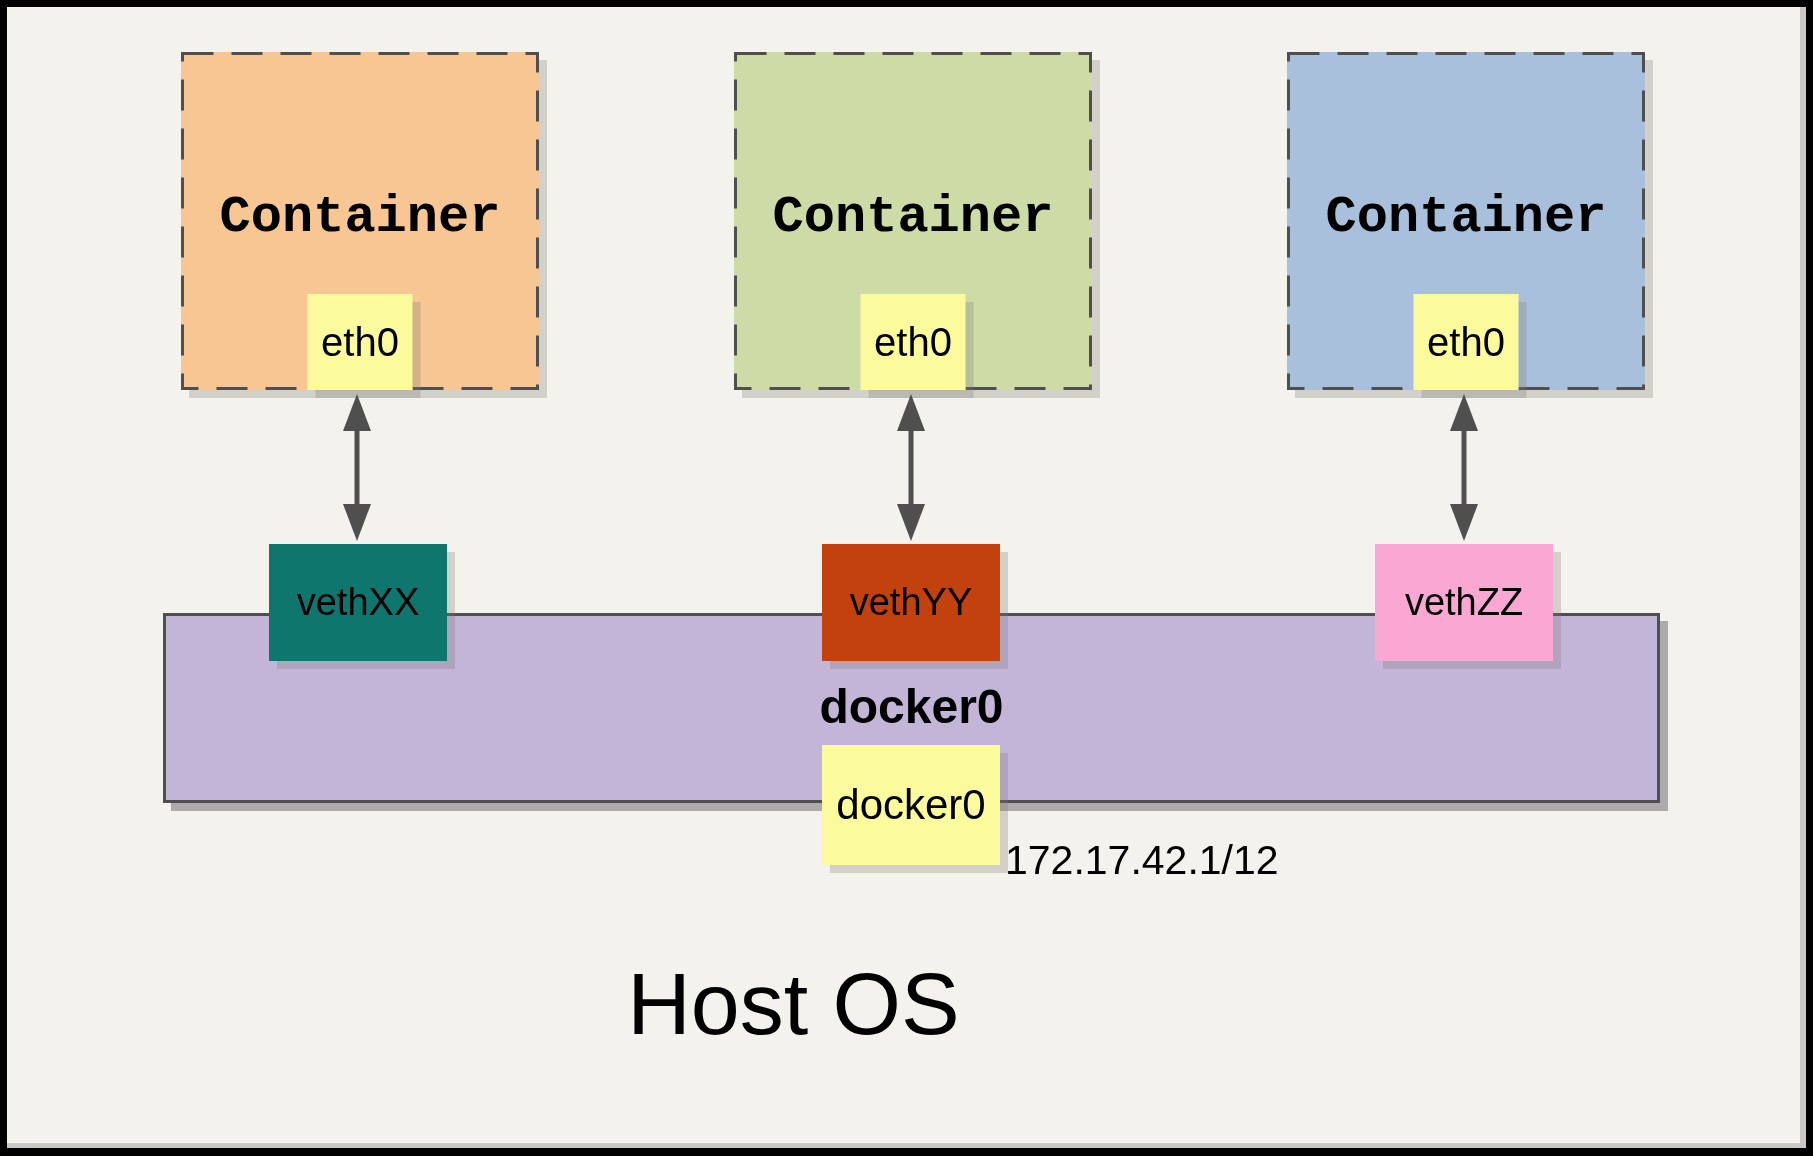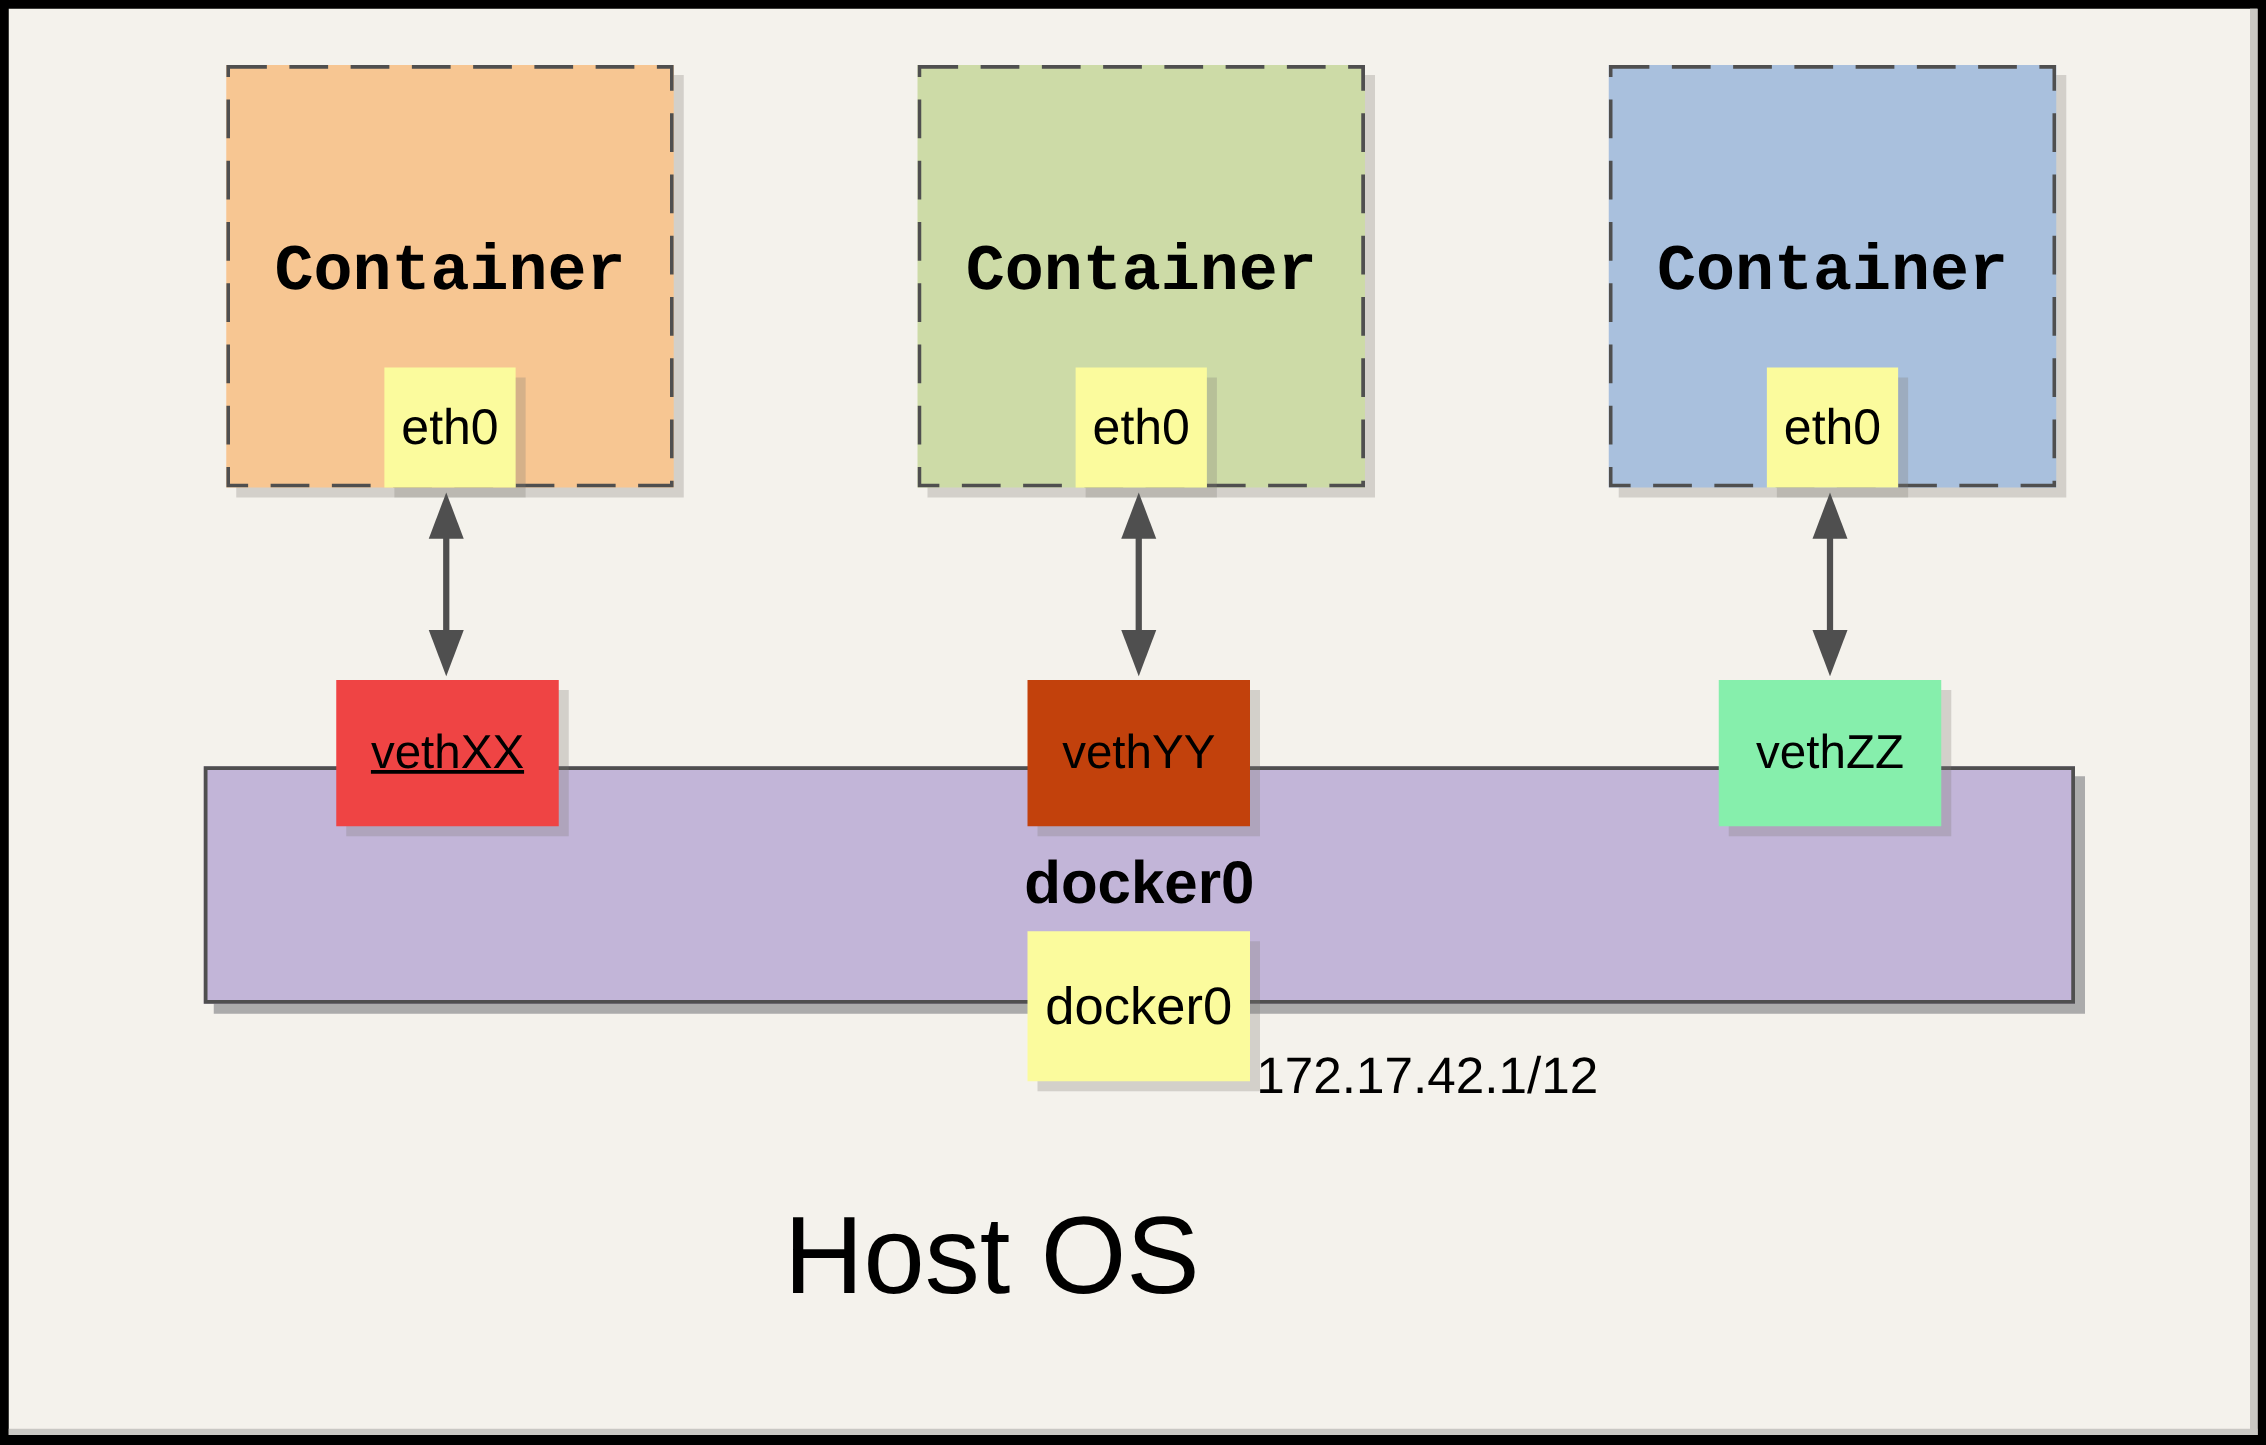--- a/index.html
+++ b/index.html
@@ -119,27 +119,27 @@
     <g fill="#4F4F4F" stroke="none">
       <line x1="1464" y1="424" x2="1464" y2="511" stroke="#4F4F4F" stroke-width="5"></line>
       <polygon points="1464,394 1450,431 1478,431"></polygon>
       <polygon points="1464,541 1450,504 1478,504"></polygon>
     </g>
   </svg>
 
   <div class="bar" style="background-color: rgb(194, 181, 216);"></div>
   <div class="bar-label">docker0</div>
 
-  <div class="iface veth v1" style="background-color: #ef4444; text-decoration: underline;">
+  <div class="iface veth v1" style="background-color: #0f766e;">
     <span>vethXX</span>
   </div>
   <div class="iface veth v2" style="background-color: #c2410c;">
     <span>vethYY</span>
   </div>
-  <div class="iface veth v3" style="background-color: #86efac;">
+  <div class="iface veth v3" style="background-color: #f9a8d4;">
     <span>vethZZ</span>
   </div>
 
   <div class="iface docker-iface" style="background-color: rgb(251, 251, 157);">
     <span>docker0</span>
   </div>
 
   <div class="ip">172.17.42.1/12</div>
 
   <div class="host">Host OS</div>

